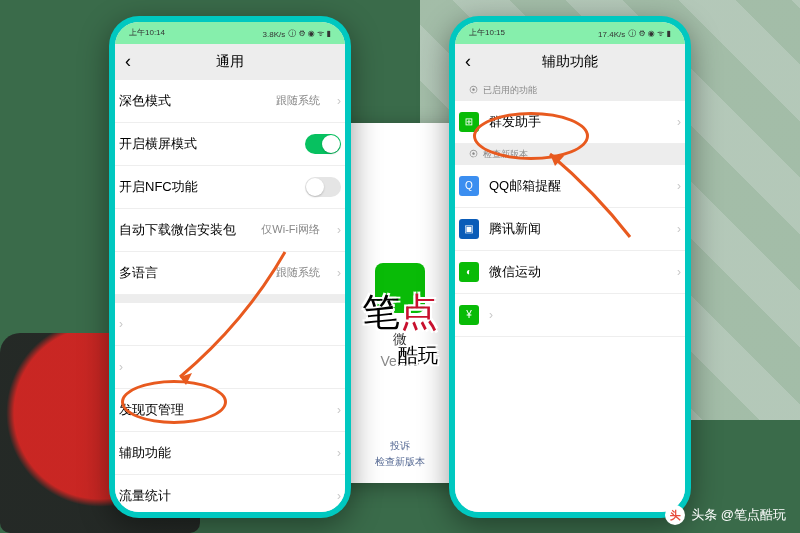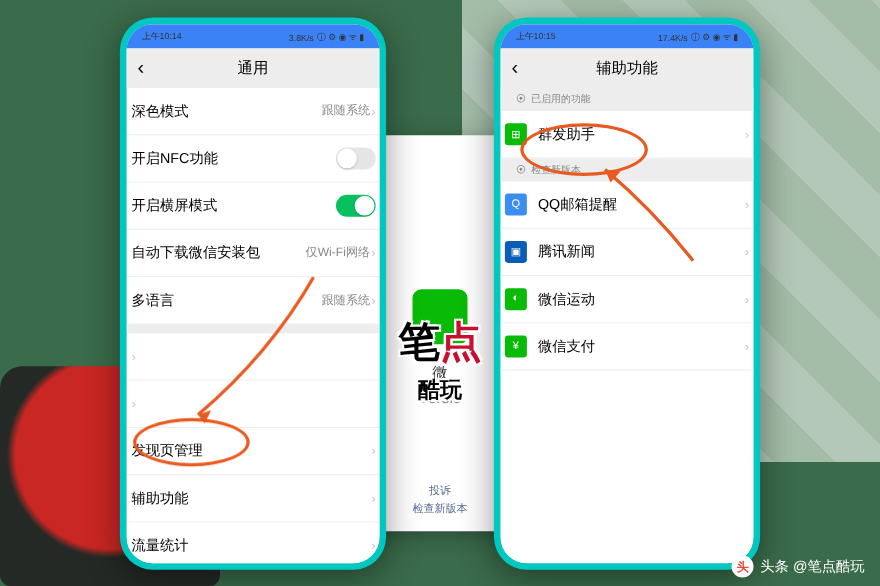--- a/index.html
+++ b/index.html
@@ -3,42 +3,42 @@
 <meta charset="utf-8">
 <style>
   body{margin:0;width:800px;height:533px;background:#3a6b4a;font-family:-apple-system,"Helvetica Neue",Arial,sans-serif;position:relative;overflow:hidden}
   .bg-keyboard{position:absolute;right:0;top:0;width:380px;height:420px;background:repeating-linear-gradient(45deg,#e8f0e8 0 40px,#d0e0d0 40px 80px);opacity:.7}
   .bg-car{position:absolute;left:0;bottom:0;width:200px;height:200px;background:radial-gradient(circle at 50% 40%,#d91f1f 0 55%,#222 60%);border-radius:20px 60px 10px 10px;opacity:.9}
   .bg-phone{position:absolute;left:50%;top:50%;transform:translate(-50%,-40%);width:180px;height:360px;background:#fff;border-radius:20px;box-shadow:0 4px 20px rgba(0,0,0,.3)}
   .bg-phone .wc{position:absolute;top:50%;left:50%;transform:translate(-50%,-80%);width:50px;height:50px;background:#09bb07;border-radius:8px}
   .phones{position:absolute;inset:0;display:flex;justify-content:space-around;align-items:center;padding:0 60px}
   .phone{width:230px;height:490px;background:#00c8c0;border-radius:30px;padding:6px;box-shadow:0 8px 30px rgba(0,0,0,.4);position:relative}
   .screen{width:100%;height:100%;background:#ededed;border-radius:24px;overflow:hidden;display:flex;flex-direction:column;position:relative}
-  .status{height:22px;background:#3b82f6;display:flex;justify-content:space-between;align-items:center;padding:0 14px;font-size:8px;color:#333}
+  .status{height:22px;background:#86efac;display:flex;justify-content:space-between;align-items:center;padding:0 14px;font-size:8px;color:#333}
   .status .r{display:flex;gap:3px;align-items:flex-end}
   .nav{height:36px;background:#ededed;display:flex;align-items:center;justify-content:center;position:relative;font-size:14px;font-weight:500;color:#000}
   .back{position:absolute;left:10px;font-size:18px;color:#000}
   .list{background:#fff;flex:1;overflow:auto}
   .sect{background:#ededed;padding:4px 14px;font-size:9px;color:#888;display:flex;align-items:center;gap:4px}
   .sect-ic{width:10px;height:10px;display:inline-block}
   .row{display:flex;align-items:center;padding:10px 4px;font-size:13px;color:#000;border-bottom:.5px solid #eee;min-height:22px;position:relative}
   .row .lbl{flex:1}
-  .row .val{color:#888;font-size:11px;margin-right:1px}
+  .row .val{color:#888;font-size:11px;margin-right:17px}
   .row .chev{color:#c8c8c8;font-size:12px}
   .gap{height:8px;background:#ededed}
   .ic{width:20px;height:20px;border-radius:3px;margin-right:10px;display:flex;align-items:center;justify-content:center;color:#fff;font-size:10px;flex-shrink:0}
   .sw{width:36px;height:20px;border-radius:10px;position:relative}
   .sw.on{background:#07c160}
   .sw.off{background:#e5e5e5}
   .sw::after{content:"";position:absolute;width:18px;height:18px;border-radius:50%;background:#fff;top:1px;box-shadow:0 1px 2px rgba(0,0,0,.2)}
   .sw.on::after{right:1px}
   .sw.off::after{left:1px}
   .circle{position:absolute;border:3px solid #e85a1f;border-radius:50%;pointer-events:none}
   .arrow{position:absolute;pointer-events:none}
-  .watermark{position:absolute;left:50%;top:62%;transform:translate(-50%,-50%);font-size:38px;font-weight:700;color:#000;text-shadow:-2px -2px 0 #fff,2px -2px 0 #fff,-2px 2px 0 #fff,2px 2px 0 #fff;white-space:nowrap;text-align:center;line-height:.95}
+  .watermark{position:absolute;left:50%;top:62%;transform:translate(-50%,-50%);font-size:38px;font-weight:400;color:#000;text-shadow:-2px -2px 0 #fff,2px -2px 0 #fff,-2px 2px 0 #fff,2px 2px 0 #fff;white-space:nowrap;text-align:right;line-height:.95}
   .watermark .dot{color:#c8102e}
   .footer{position:absolute;bottom:8px;right:14px;display:flex;align-items:center;gap:6px;color:#fff;font-size:13px}
   .footer .av{width:20px;height:20px;border-radius:50%;background:#fff;color:#e74c3c;display:flex;align-items:center;justify-content:center;font-size:11px;font-weight:bold}
 </style>
 </head>
 <body>
 
 <div class="bg-keyboard"></div>
 <div class="bg-car"></div>
 <div class="bg-phone">
@@ -64,26 +64,26 @@
         <span class="back">‹</span>
         <span>通用</span>
       </div>
       <div class="list" id="list1">
           <div class="row">
             <span class="lbl">深色模式</span>
             <span class="val">跟随系统</span>
             <span class="chev">›</span>
           </div>
           <div class="row">
+            <span class="lbl">开启横屏模式</span>
+            <span class="sw on"></span>
+          </div>
+          <div class="row">
             <span class="lbl">开启NFC功能</span>
             <span class="sw off"></span>
-          </div>
-          <div class="row">
-            <span class="lbl">开启横屏模式</span>
-            <span class="sw on"></span>
           </div>
           <div class="row">
             <span class="lbl">自动下载微信安装包</span>
             <span class="val">仅Wi-Fi网络</span>
             <span class="chev">›</span>
           </div>
           <div class="row">
             <span class="lbl">多语言</span>
             <span class="val">跟随系统</span>
             <span class="chev">›</span>
@@ -153,21 +153,20 @@
             <span class="lbl">腾讯新闻</span>
             <span class="chev">›</span>
           </div>
           <div class="row">
             <span class="ic" style="background: rgb(9, 187, 7);">◐</span>
             <span class="lbl">微信运动</span>
             <span class="chev">›</span>
           </div>
           <div class="row">
             <span class="ic" style="background: rgb(9, 187, 7);">¥</span>
-            <span class="lbl">微信支付</span>
             <span class="chev">›</span>
           </div>
         </div>
       <div class="circle" style="width:110px;height:42px;left:18px;top:90px"></div>
       <svg class="arrow" style="left:80px;top:120px;width:100px;height:100px" viewBox="0 0 100 100">
           <path d="M95 95 Q 60 50 15 12" stroke="#e85a1f" stroke-width="3" fill="none"></path>
           <path d="M15 12 l14 2 l-9 10 z" fill="#e85a1f"></path>
         </svg>
     </div>
   </div>

